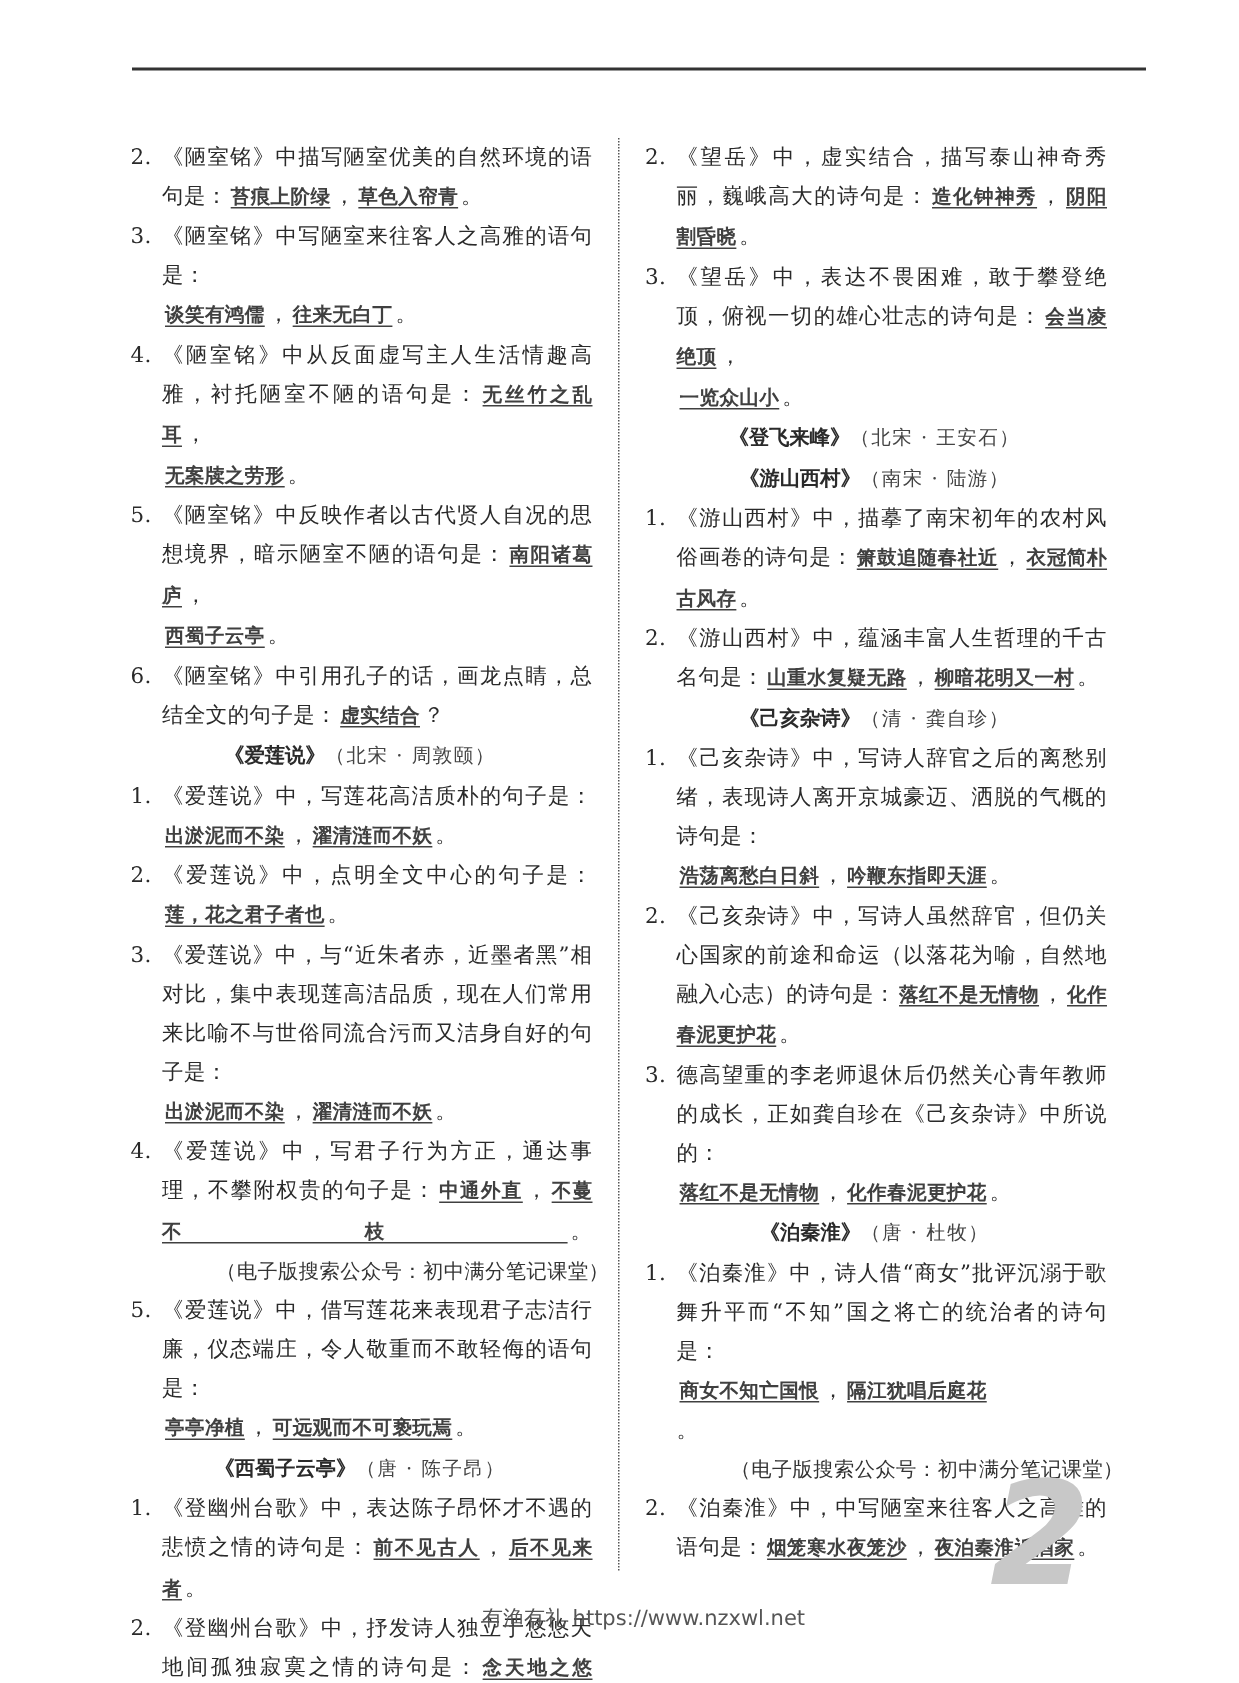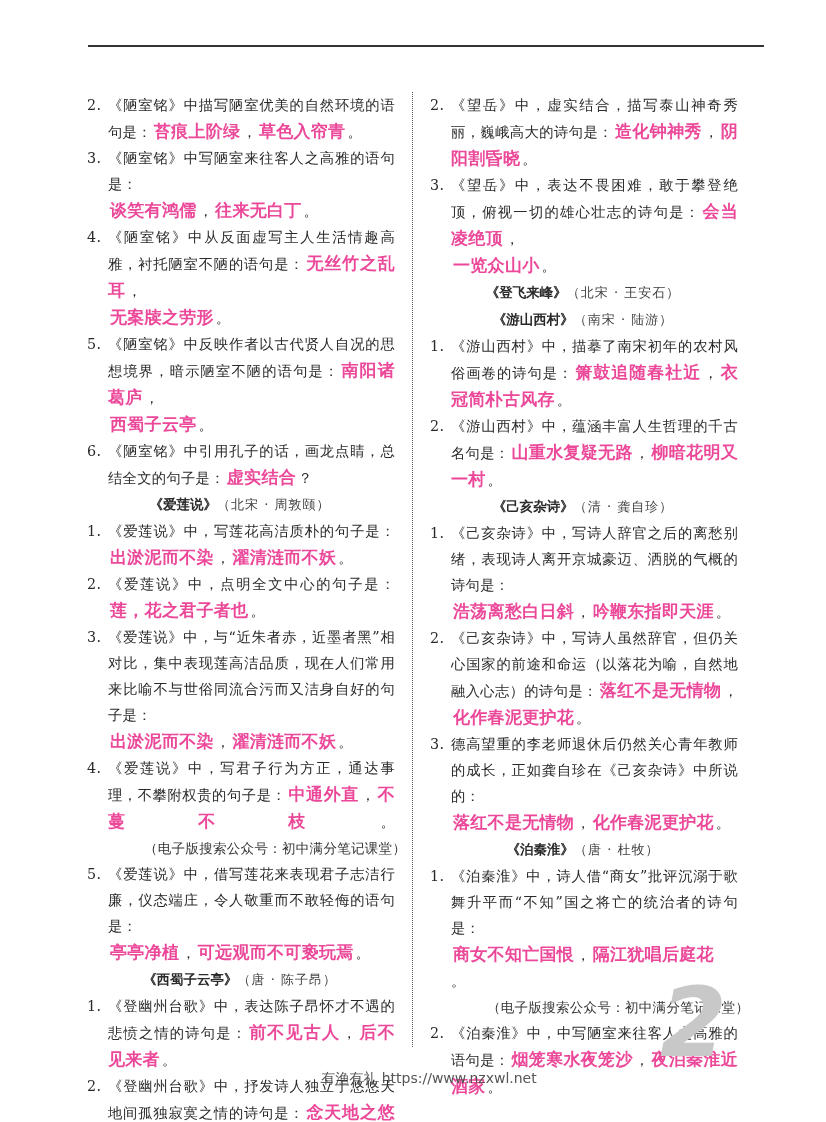--- a/index.html
+++ b/index.html
@@ -6,22 +6,22 @@
   body { width:826px; height:1122px; position:relative; overflow:hidden;
          font-family:"DejaVu Serif", serif; color:#2a2a2a; }
   .top-rule { position:absolute; left:88px; top:45px; width:676px; height:2px; background:#333; }
   .col { position:absolute; top:92px; width:310px; font-size:14.3px; line-height:26px; }
   .col.left { left:85px; }
   .col.right { left:428px; }
   .divider { position:absolute; left:412px; top:92px; height:955px; width:0;
              border-left:1.5px dotted #555; }
   .q { position:relative; padding-left:23px; text-align:justify; letter-spacing:0.3px; }
   .q .num { position:absolute; left:2px; top:0; }
-  .ans { font-family:"DejaVu Sans", sans-serif; font-weight:bold; font-size:17px;
-         text-underline-offset:3px; color:#ec4899;
+  .ans { font-family:"DejaVu Sans", sans-serif; font-weight:bold; font-size:13px;
+         text-decoration:underline; text-underline-offset:3px; color:#404040;
          padding:0 2px; white-space:pre-wrap; }
   .section { text-align:center; font-size:14px; line-height:26px; }
   .section .t { font-family:"DejaVu Sans", sans-serif; font-weight:bold; font-size:13.5px; }
   .section .a { color:#444; font-size:13px; letter-spacing:1px; }
   .promo { font-family:"DejaVu Sans", sans-serif; font-size:13.5px; color:#333; white-space:nowrap;margin-left:36px; }
   .plain { text-indent:2em; text-align:justify; letter-spacing:0.3px; }
   .pagenum { position:absolute; left:660px; top:975px; font-family:"DejaVu Sans", sans-serif;
              font-weight:bold; font-style:italic; font-size:96px; color:#c8c8c8; line-height:1; }
   .footer { position:absolute; top:1070px; left:16px; width:826px; text-align:center;
             font-family:"DejaVu Sans", sans-serif; font-size:14px; color:#555; }

